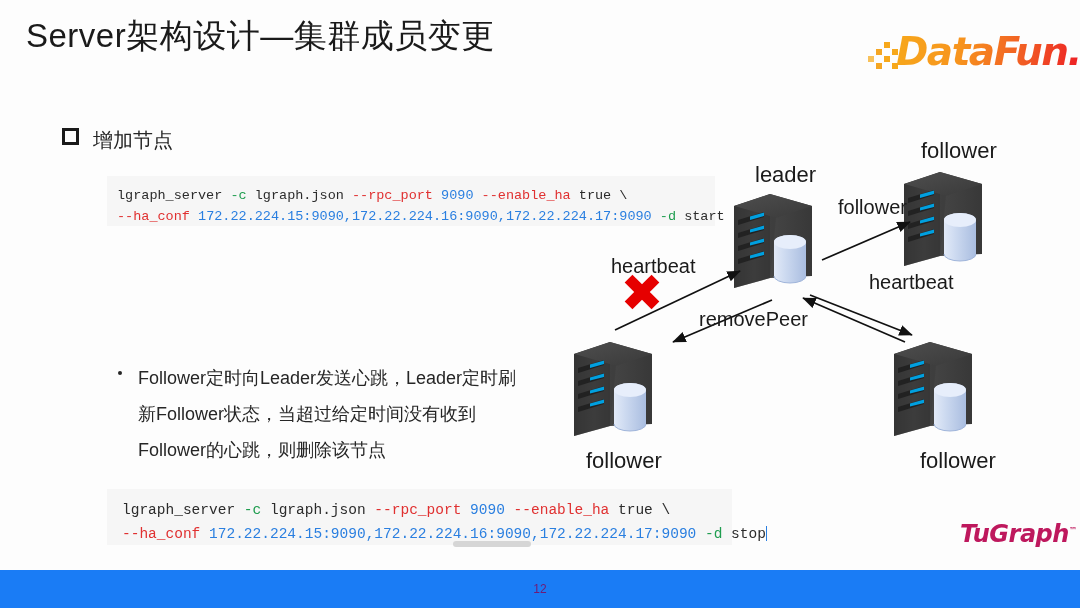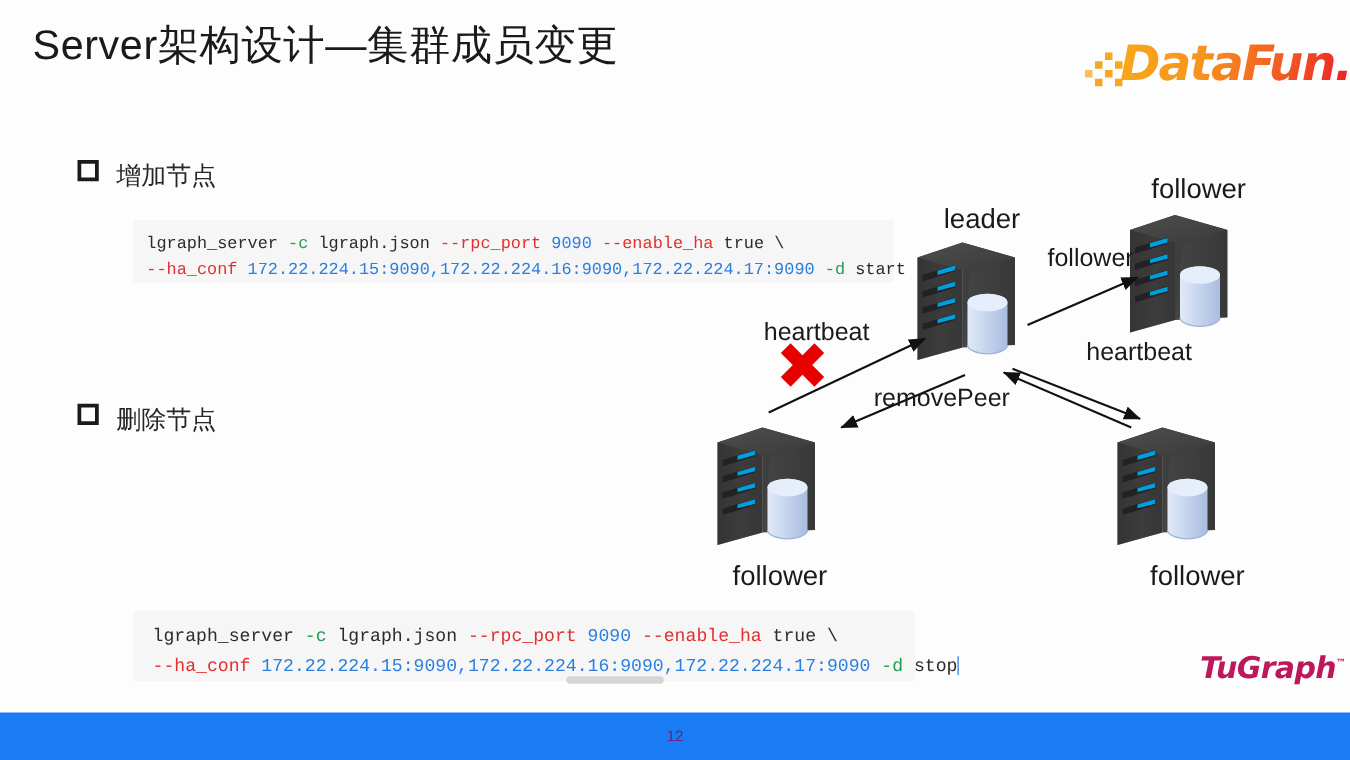--- a/index.html
+++ b/index.html
@@ -210,24 +210,29 @@
 
   <div class="lvl1" id="bullet-add">
     <span class="sqbullet"></span><span>增加节点</span>
   </div>
 
   <div class="codeblock" id="code-1">
     <div>lgraph_server <span class="c-green">-c</span> lgraph.json <span class="c-red">--rpc_port</span> <span class="c-blue">9090</span> <span class="c-red">--enable_ha</span> true \</div>
     <div><span class="c-red">--ha_conf</span> <span class="c-blue">172.22.224.15:9090,172.22.224.16:9090,172.22.224.17:9090</span> <span class="c-green">-d</span> start</div>
   </div>
 
-  <div class="lvl1" id="bullet-del">
-    <span class="sqbullet"></span><span>删除节点</span>
-  </div>
-
+
+  <div class="sub-bullet-block">
+    <span class="dot"></span>
+    <div class="sub-lines">
+      <div>Follower定时向Leader发送心跳，Leader定时刷</div>
+      <div>新Follower状态，当超过给定时间没有收到</div>
+      <div>Follower的心跳，则删除该节点</div>
+    </div>
+  </div>
 
   <div class="codeblock" id="code-2">
     <div>lgraph_server <span class="c-green">-c</span> lgraph.json <span class="c-red">--rpc_port</span> <span class="c-blue">9090</span> <span class="c-red">--enable_ha</span> true \</div>
     <div><span class="c-red">--ha_conf</span> <span class="c-blue">172.22.224.15:9090,172.22.224.16:9090,172.22.224.17:9090</span> <span class="c-green">-d</span> stop<span class="caret"></span></div>
   </div>
   <div id="scroll-nub"></div>
 
   <div id="diagram">
     <svg width="510" height="350" viewBox="0 0 510 350">
       <defs>

